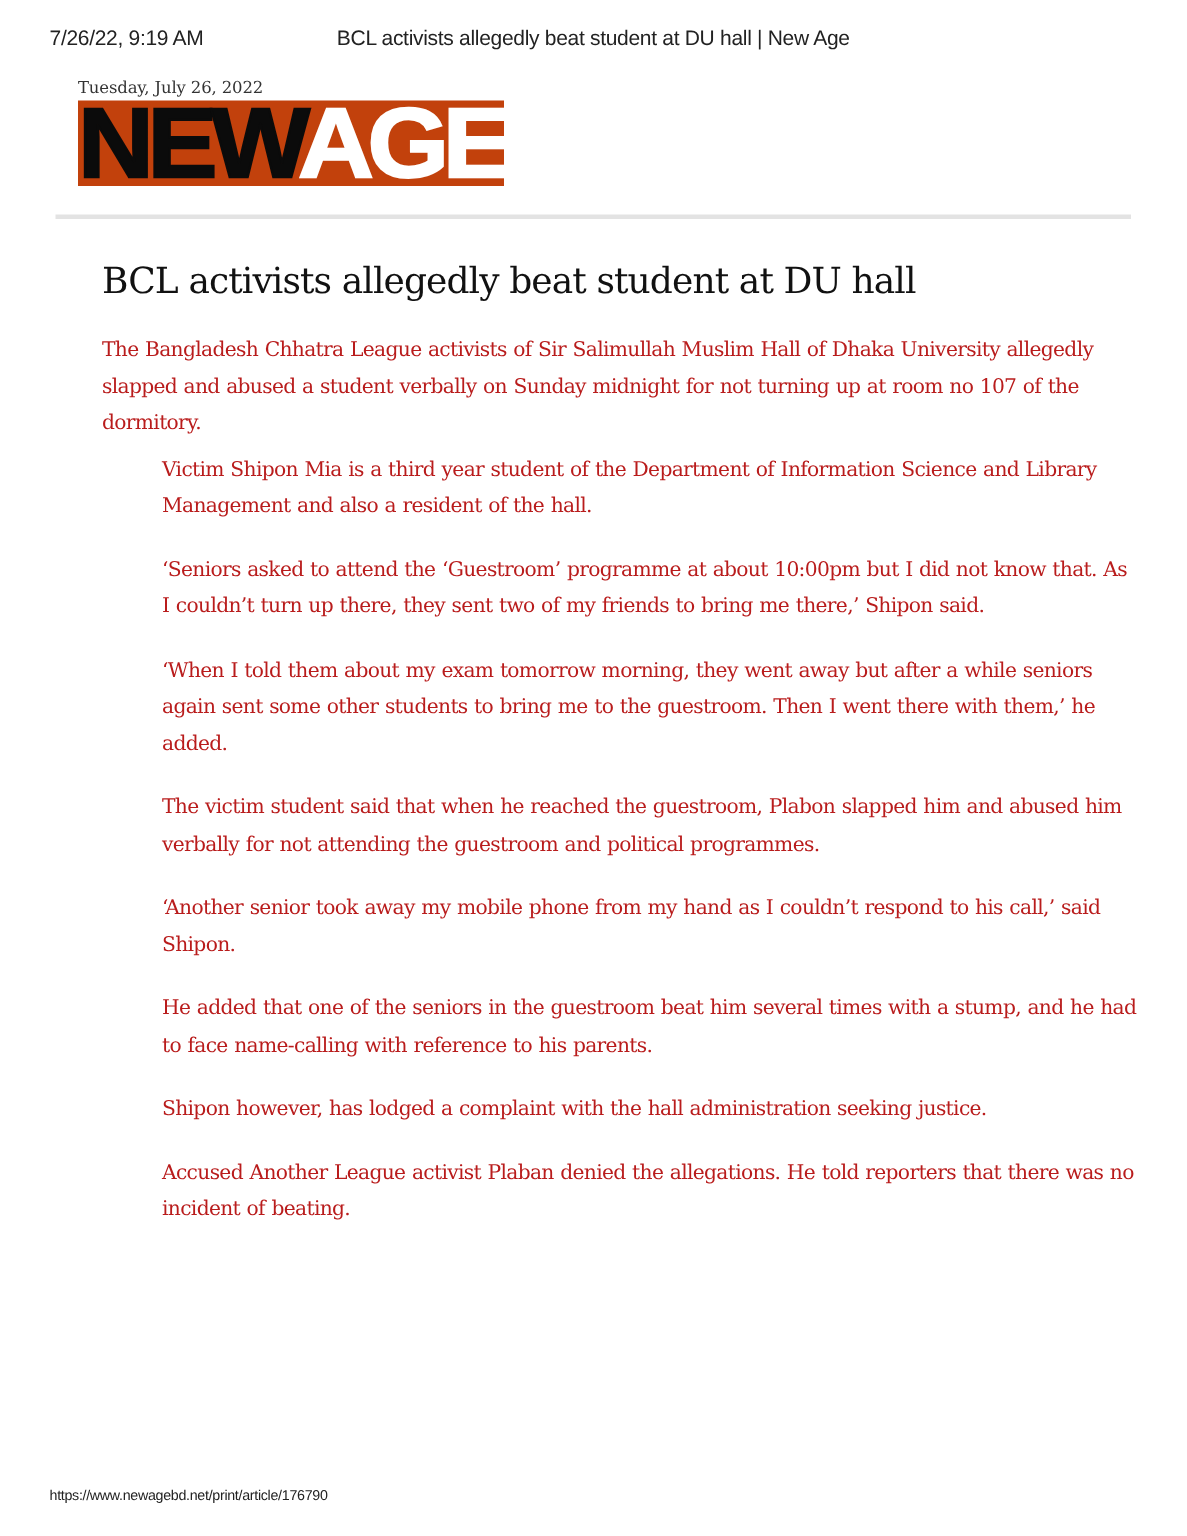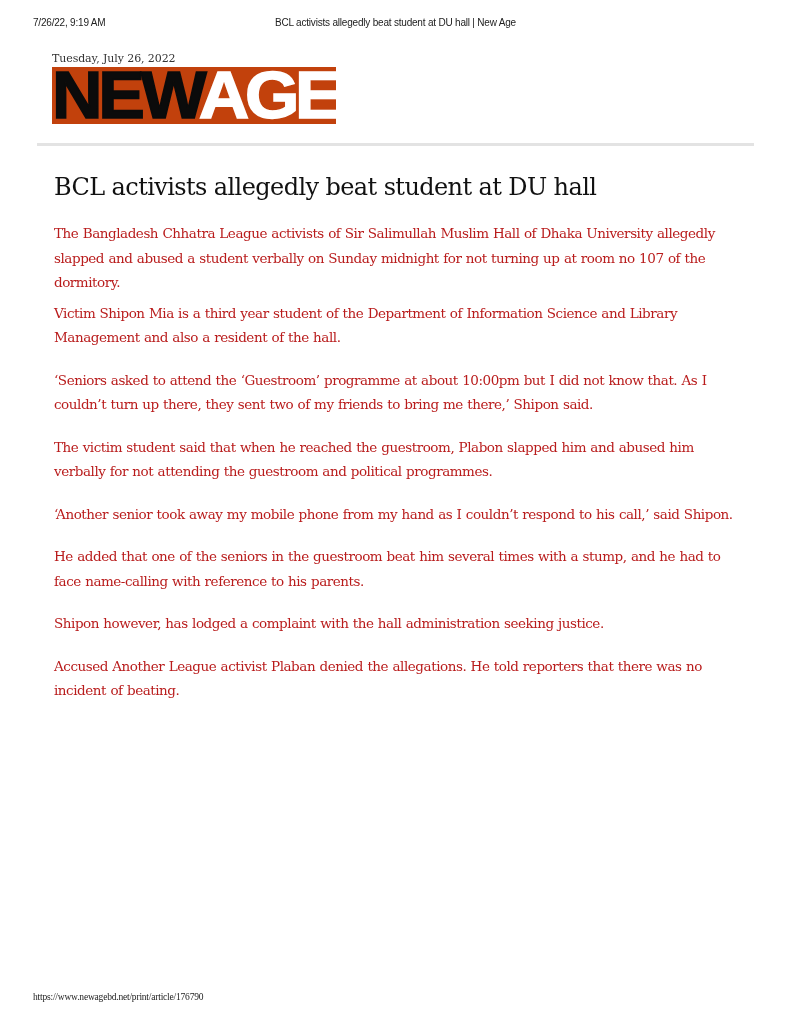--- a/index.html
+++ b/index.html
@@ -12,21 +12,21 @@
       font-family: "DejaVu Serif", serif;
       color: #1a1a1a;
     }
     .print-header {
       position: absolute;
       top: 17px;
       left: 0;
       width: 791px;
       height: 14px;
       font-family: "Liberation Sans", sans-serif;
-      font-size: 10px;
+      font-size: 14px;
       color: #222;
     }
     .print-header .ph-date { position: absolute; left: 33px; top: 0; letter-spacing: -0.2px; }
     .print-header .ph-title { position: absolute; left: 0; width: 791px; text-align: center; top: 0; letter-spacing: -0.2px; }
 
     .masthead { position: absolute; left: 52px; top: 52px; }
     .masthead-date {
       font-family: "DejaVu Serif", serif;
       font-size: 11px;
       color: #333;
@@ -60,21 +60,21 @@
 
     .divider {
       position: absolute;
       left: 37px;
       top: 143px;
       width: 717px;
       height: 3px;
       background: #e3e3e3;
     }
 
-    .article { position: absolute; left: 54px; top: 170px; width: 690px; }
+    .article { position: absolute; left: 68px; top: 170px; width: 690px; }
     .headline {
       font-family: "DejaVu Serif", serif;
       font-size: 24px;
       font-weight: normal;
       margin: 0;
       line-height: 34px;
       letter-spacing: -0.6px;
       color: #111;
     }
     .byline {
@@ -87,32 +87,32 @@
     .body-text { margin-top: 17px; }
     .body-text p {
       margin: 0 0 14px 0;
       font-size: 13.5px;
       line-height: 24.5px;
       letter-spacing: -0.45px;
       word-spacing: 0.5px;
       color: #b91c1c;
     }
     .body-text p.tight { margin-bottom: 6px; }
-    .body-text p.loose { margin-bottom: 18px; }
+    .body-text p.loose { margin-bottom: 18px; margin-left: 40px; }
 
     .print-footer {
       position: absolute;
       top: 992px;
       left: 0;
       width: 791px;
       font-family: "Liberation Sans", sans-serif;
       font-size: 9.5px;
       color: #222;
     }
-    .print-footer .pf-url { position: absolute; left: 33px; top: 0; letter-spacing: -0.2px; font-family: Liberation Serif, serif; }
+    .print-footer .pf-url { position: absolute; left: 33px; top: 0; letter-spacing: -0.2px; }
     .print-footer .pf-page { position: absolute; right: 34px; top: 0; margin-top: 32px; }
   </style>
 </head>
 <body>
 
 <div class="print-header">
   <span class="ph-date">7/26/22, 9:19 AM</span>
   <span class="ph-title">BCL activists allegedly beat student at DU hall | New Age</span>
 </div>
 
@@ -124,20 +124,21 @@
 </div>
 
 <div class="divider"></div>
 
 <article class="article">
   <h1 class="headline">BCL activists allegedly beat student at DU hall</h1>
   <div class="body-text">
     <p class="tight">The Bangladesh Chhatra League activists of Sir Salimullah Muslim Hall of Dhaka University allegedly slapped and abused a student verbally on Sunday midnight for not turning up at room no 107 of the dormitory.</p>
     <p class="loose">Victim Shipon Mia is a third year student of the Department of Information Science and Library Management and also a resident of the hall.</p>
     <p class="loose">‘Seniors asked to attend the ‘Guestroom’ programme at about 10:00pm but I did not know that. As I couldn’t turn up there, they sent two of my friends to bring me there,’ Shipon said.</p>
+    <p class="loose">‘When I told them about my exam tomorrow morning, they went away but after a while seniors again sent some other students to bring me to the guestroom. Then I went there with them,’ he added.</p>
     <p class="loose">The victim student said that when he reached the guestroom, Plabon slapped him and abused him verbally for not attending the guestroom and political programmes.</p>
     <p class="loose">‘Another senior took away my mobile phone from my hand as I couldn’t respond to his call,’ said Shipon.</p>
     <p class="loose">He added that one of the seniors in the guestroom beat him several times with a stump, and he had to face name-calling with reference to his parents.</p>
     <p class="loose">Shipon however, has lodged a complaint with the hall administration seeking justice.</p>
     <p class="loose">Accused Another League activist Plaban denied the allegations. He told reporters that there was no incident of beating.</p>
   </div>
 </article>
 
 <div class="print-footer">
   <span class="pf-url">https://www.newagebd.net/print/article/176790</span>

